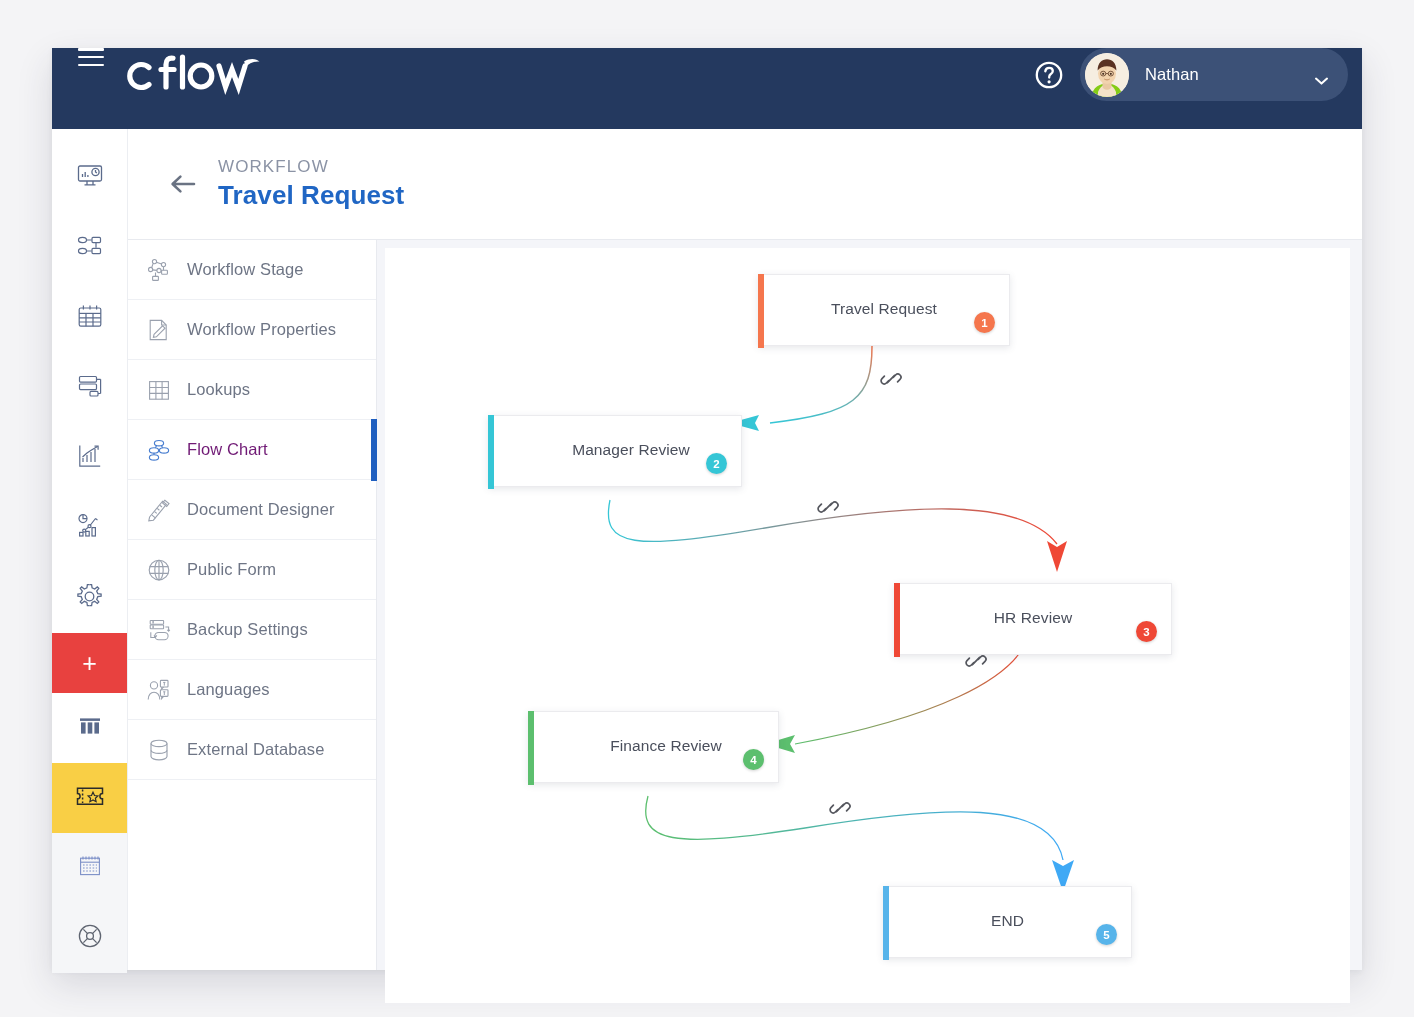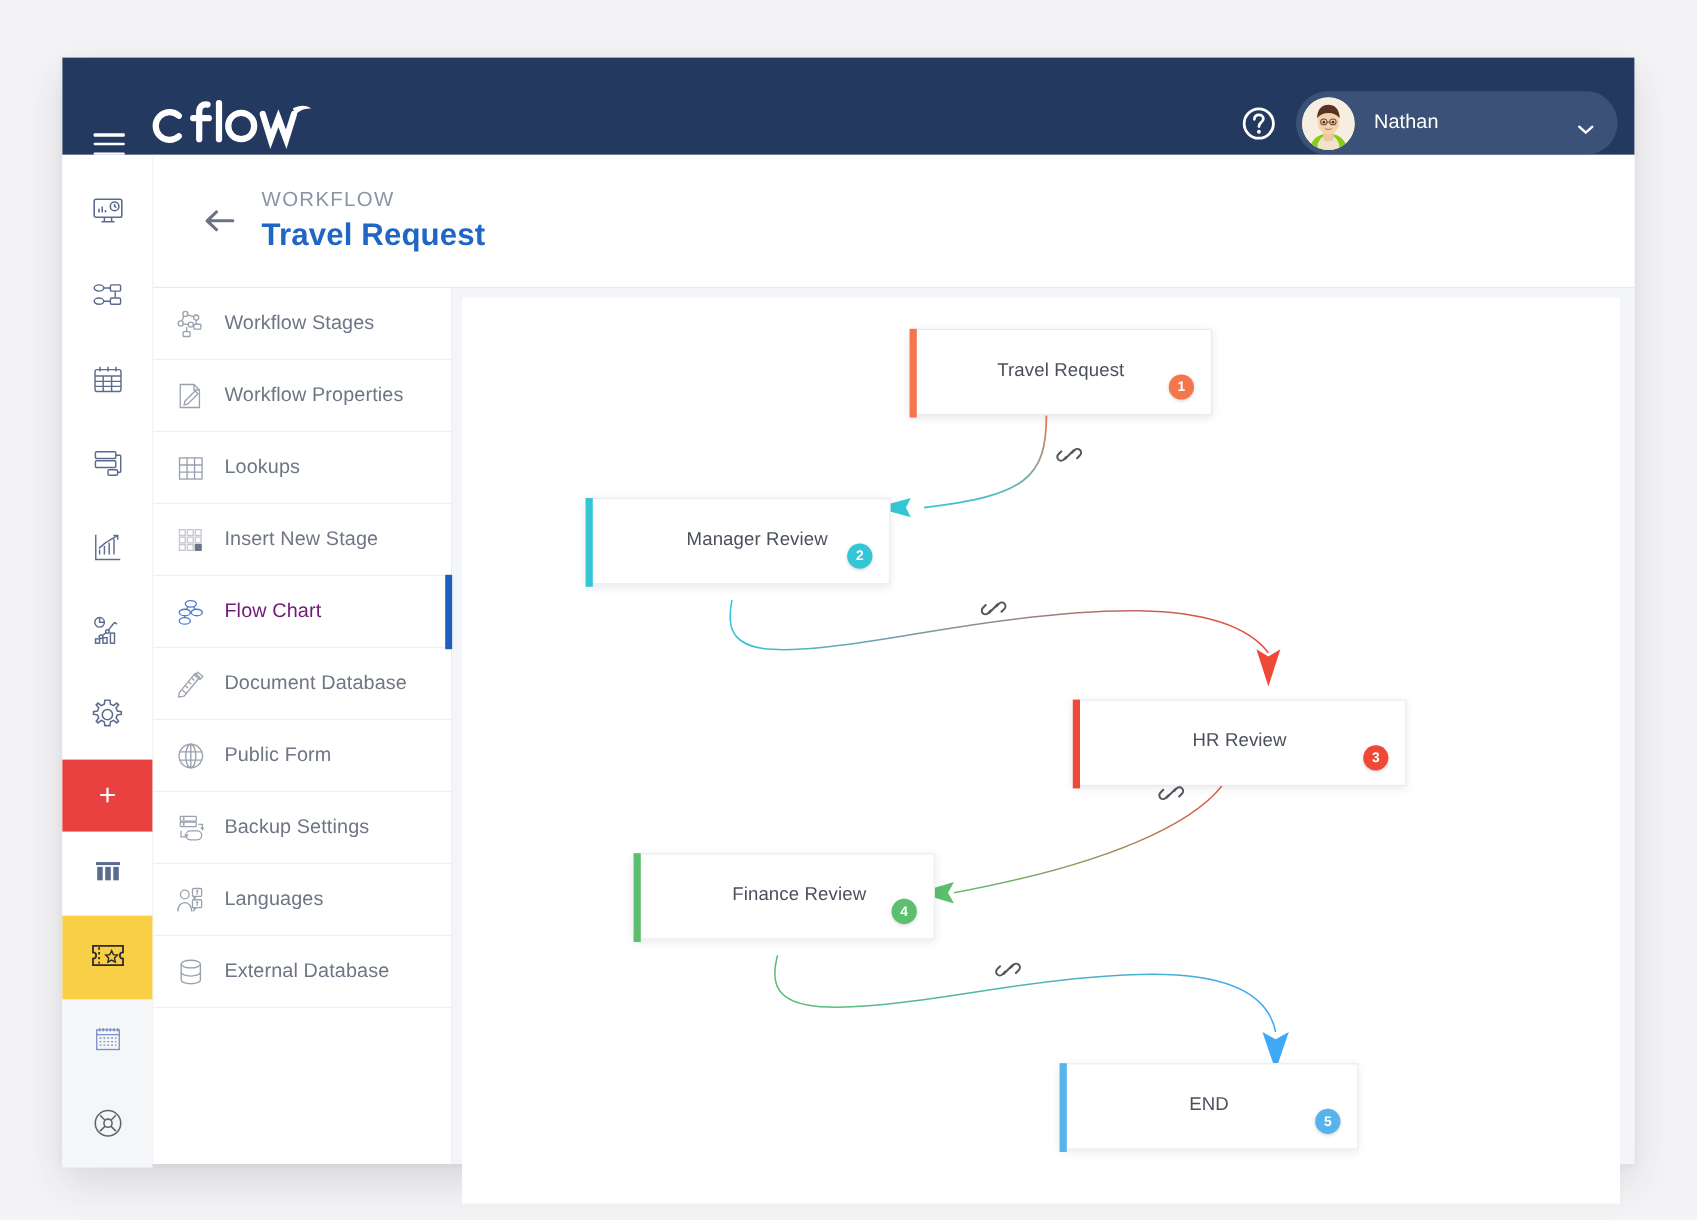--- a/index.html
+++ b/index.html
@@ -15,21 +15,21 @@
     width: 1310px; height: 922px;
     background: #ffffff;
     box-shadow: 0 14px 34px rgba(40,45,70,0.14), 0 2px 6px rgba(40,45,70,0.06);
   }
 
   
   .topbar {
     position: absolute; left: 0; top: 0;
     width: 1310px; height: 81px;
     background: #24395f;
-    display: flex; align-items: flex-end;
+    display: flex; align-items: flex-start;
   }
   .hamburger {
     width: 26px; height: 18px;
     margin-left: 26px; margin-right: 18px;
     display: flex; flex-direction: column; justify-content: space-between;
     cursor: pointer;
   }
   .hamburger span { display: block; height: 2.5px; background: #fff; border-radius: 1px; }
   .brand { display: flex; align-items: center; height: 52px; cursor: pointer; }
   .brand svg { display: block; }
@@ -390,21 +390,21 @@
         <svg width="26" height="26" viewBox="0 0 26 26" fill="none" stroke="#9aa1ae" stroke-width="1.1">
           <circle cx="8.5" cy="4.6" r="2.1"></circle>
             <circle cx="17.5" cy="7.6" r="2.1"></circle>
           <circle cx="4.6" cy="12.5" r="2.1"></circle>
             <circle cx="13" cy="13.5" r="2.1"></circle>
           <rect x="15.6" y="13.2" width="5.8" height="4" rx=".7"></rect>
           <rect x="6.6" y="19.4" width="5.8" height="4" rx=".7"></rect>
           <path d="M10.4 5.3 L15.6 7 M7.2 6.4 L5.7 10.5 M6.4 12.9 L10.9 13.4 M15.1 13.4 L15.6 14.6 M17.5 9.7 v3.5 M9.5 15.4 v4"></path>
         </svg>
       </span>
-      <span class="mi-label">Workflow Stages</span>
+      <span class="mi-label">Workflow Stage</span>
     </div>
 
     <div class="menu-item">
       <span class="mi-icon">
         <svg width="26" height="26" viewBox="0 0 26 26" fill="none" stroke="#9aa1ae" stroke-width="1.1">
           <path d="M4.2 3.4 h11.4 l4.6 4.6 v14.6 H4.2 Z"></path>
           <path d="M15.6 3.4 v4.6 h4.6"></path>
           <path d="M8 17.4 l8.6-8.6 2.4 2.4 -8.6 8.6 -3 .6 Z"></path>
         </svg>
       </span>
@@ -414,36 +414,20 @@
     <div class="menu-item">
       <span class="mi-icon">
         <svg width="26" height="26" viewBox="0 0 26 26" fill="none" stroke="#9aa1ae" stroke-width="1.1">
           <rect x="3.6" y="4.6" width="18.8" height="17.6"></rect>
           <path d="M9.9 4.6 v17.6 M16.1 4.6 v17.6 M3.6 10.5 h18.8 M3.6 16.4 h18.8"></path>
         </svg>
       </span>
       <span class="mi-label">Lookups</span>
     </div>
 
-    <div class="menu-item">
-      <span class="mi-icon">
-        <svg width="26" height="26" viewBox="0 0 26 26" fill="none" stroke="#c2c7d0" stroke-width="1.1">
-          <rect x="3.6" y="4.4" width="4.8" height="4.8"></rect>
-            <rect x="10.2" y="4.4" width="4.8" height="4.8"></rect>
-            <rect x="16.8" y="4.4" width="4.8" height="4.8"></rect>
-          <rect x="3.6" y="10.6" width="4.8" height="4.8"></rect>
-            <rect x="10.2" y="10.6" width="4.8" height="4.8"></rect>
-            <rect x="16.8" y="10.6" width="4.8" height="4.8"></rect>
-          <rect x="3.6" y="16.8" width="4.8" height="4.8"></rect>
-            <rect x="10.2" y="16.8" width="4.8" height="4.8"></rect>
-          <rect x="16.8" y="16.8" width="4.8" height="4.8" fill="#6e7585" stroke="#6e7585"></rect>
-        </svg>
-      </span>
-      <span class="mi-label">Insert New Stage</span>
-    </div>
 
     <div class="menu-item active">
       <span class="mi-icon">
         <svg width="26" height="26" viewBox="0 0 26 26" fill="none" stroke="#4a7fd0" stroke-width="1.15">
           <ellipse cx="13" cy="6.2" rx="4.6" ry="2.7"></ellipse>
           <ellipse cx="8" cy="13.4" rx="4.6" ry="2.7"></ellipse>
           <ellipse cx="18" cy="13.4" rx="4.6" ry="2.7"></ellipse>
           <ellipse cx="8" cy="20.4" rx="4.6" ry="2.7"></ellipse>
           <path d="M10.6 8.4 L9.4 10.8 M15.4 8.4 L16.6 10.8 M8 16.1 v1.6"></path>
         </svg>
@@ -453,21 +437,21 @@
 
     <div class="menu-item">
       <span class="mi-icon">
         <svg width="26" height="26" viewBox="0 0 26 26" fill="none" stroke="#9aa1ae" stroke-width="1.1">
           <path d="M3.6 20 L16.6 4.2 l3.8 3.2 -13 15.8 -4.6 .6 Z"></path>
           <path d="M6 18.2 l3.6 3"></path>
           <path d="M18.8 3.2 L23 6.6 l-2.3 2.8 -4.2-3.4 Z"></path>
           <path d="M8.6 14.6 l2.2 1.8 M11.2 11.4 l2.2 1.8 M13.8 8.2 l2.2 1.8"></path>
         </svg>
       </span>
-      <span class="mi-label">Document Database</span>
+      <span class="mi-label">Document Designer</span>
     </div>
 
     <div class="menu-item">
       <span class="mi-icon">
         <svg width="26" height="26" viewBox="0 0 26 26" fill="none" stroke="#9aa1ae" stroke-width="1.15">
           <circle cx="13" cy="13" r="9.8"></circle>
           <ellipse cx="13" cy="13" rx="4.2" ry="9.8"></ellipse>
           <path d="M3.7 9.6 h18.6 M3.7 16.4 h18.6 M13 3.2 v19.6"></path>
         </svg>
       </span>

